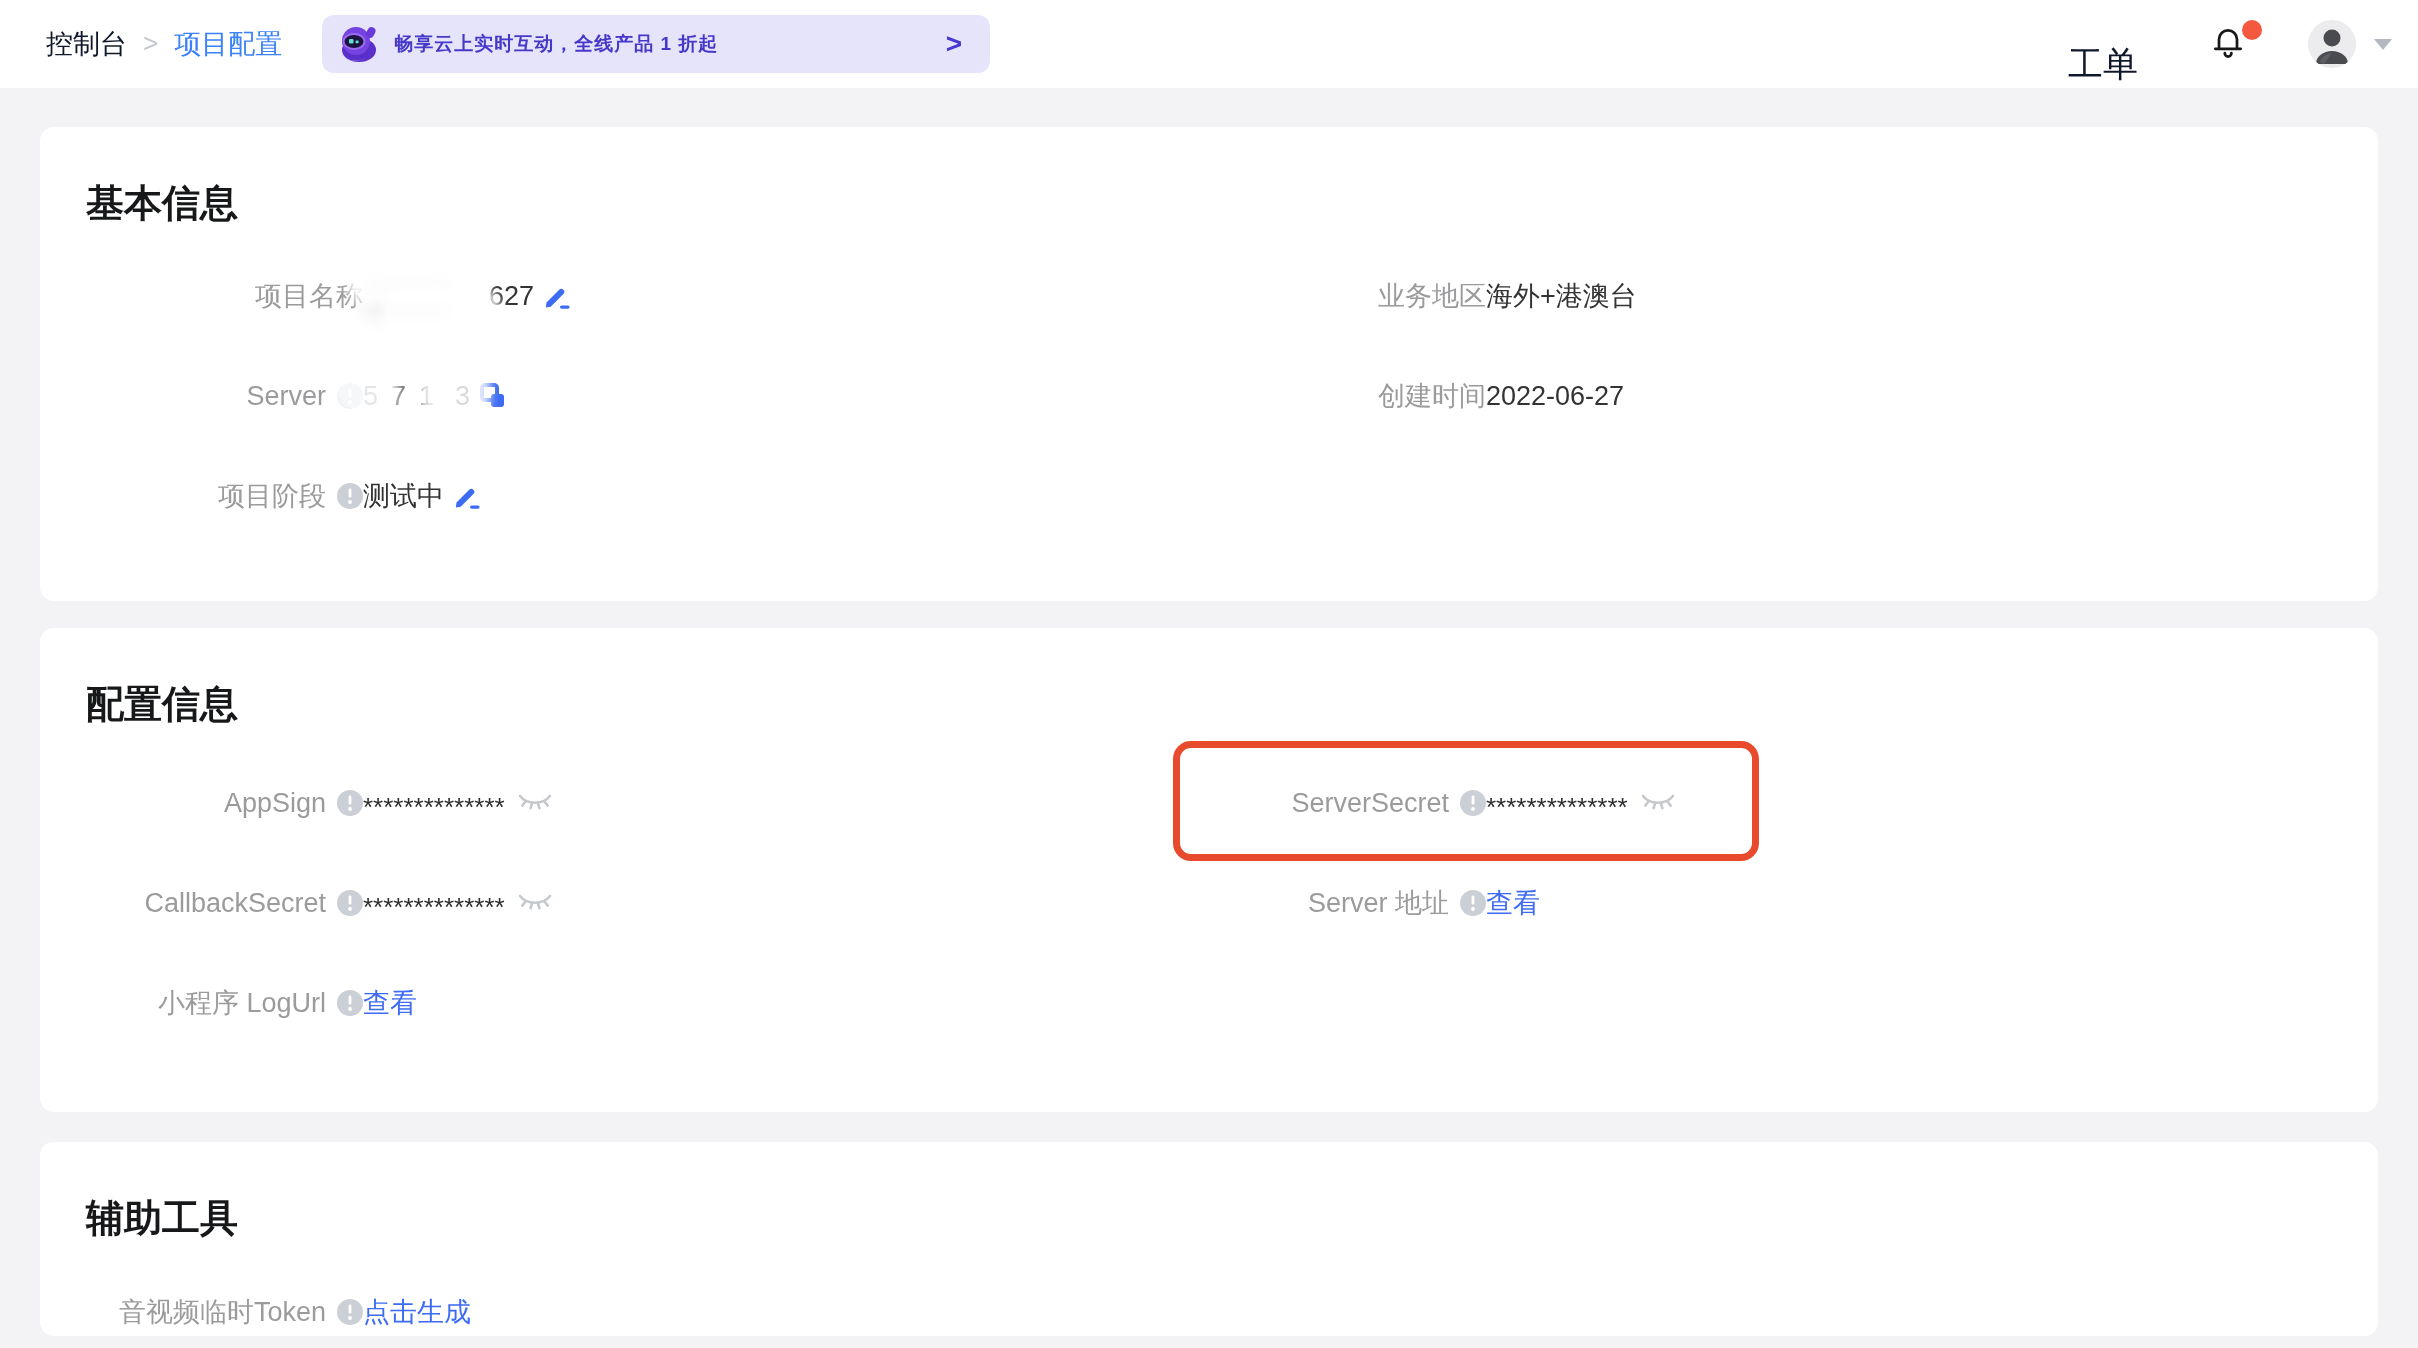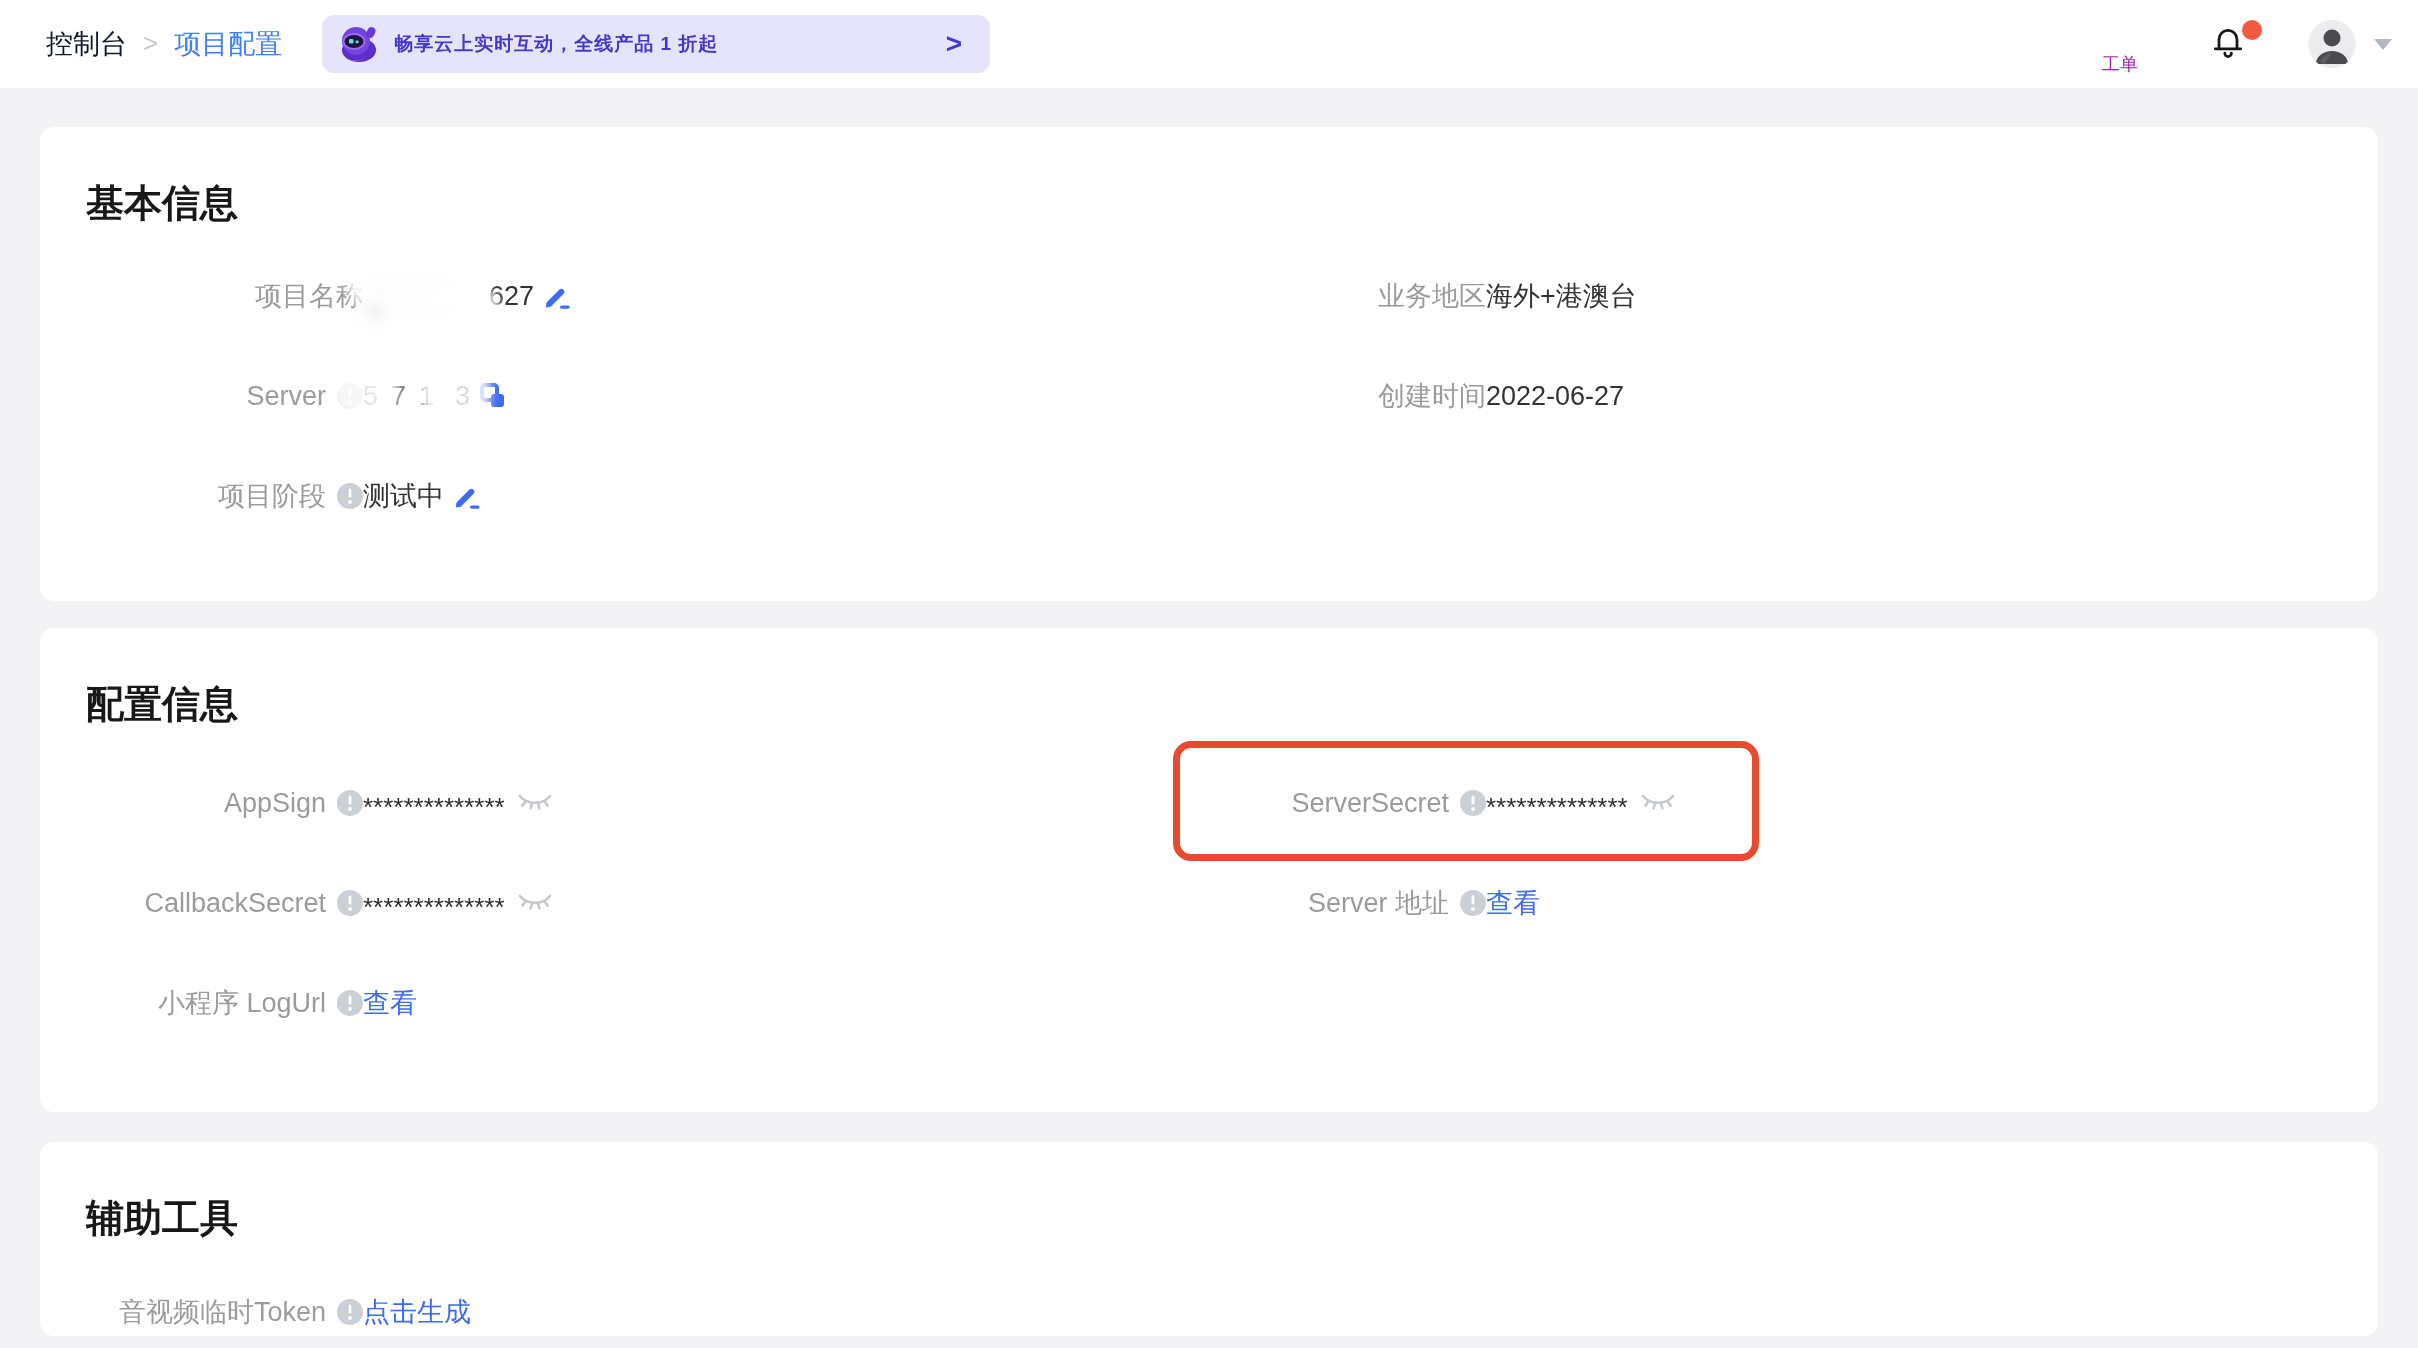--- a/index.html
+++ b/index.html
@@ -25,21 +25,21 @@
   .banner {
     margin-left:40px; height:58px; width:668px;
     background:#e6e4fa; border-radius:12px;
     display:flex; align-items:center;
     padding:0 28px 0 12px; cursor:pointer;
   }
   .banner-text { color:#4639c9; font-weight:700; font-size:19px; margin-left:12px; letter-spacing:1px; }
   .banner-arrow { margin-left:auto; color:#4537cf; font-weight:700; font-size:28px; }
 
   .topbar-right { margin-left:auto; display:flex; align-items:center; }
-  .ticket { font-size:18px; color:#a21caf; cursor:pointer;margin-top:40px; }
+  .ticket { font-size:35px; color:#0f172a; cursor:pointer;margin-top:40px; }
   .bell-wrap { position:relative; margin-left:72px; width:40px; height:40px; cursor:pointer; }
   .bell-wrap svg { width:36px; height:36px; }
   .badge-dot { position:absolute; top:-4px; right:-12px; width:20px; height:20px; border-radius:50%; background:#f4583f; }
   .avatar {
     margin-left:58px; width:48px; height:48px; border-radius:50%;
     background:#ececee; overflow:hidden; cursor:pointer; position:relative;
   }
   .avatar svg { width:48px; height:48px; }
   .caret {
     margin-left:18px; width:0; height:0; cursor:pointer;

